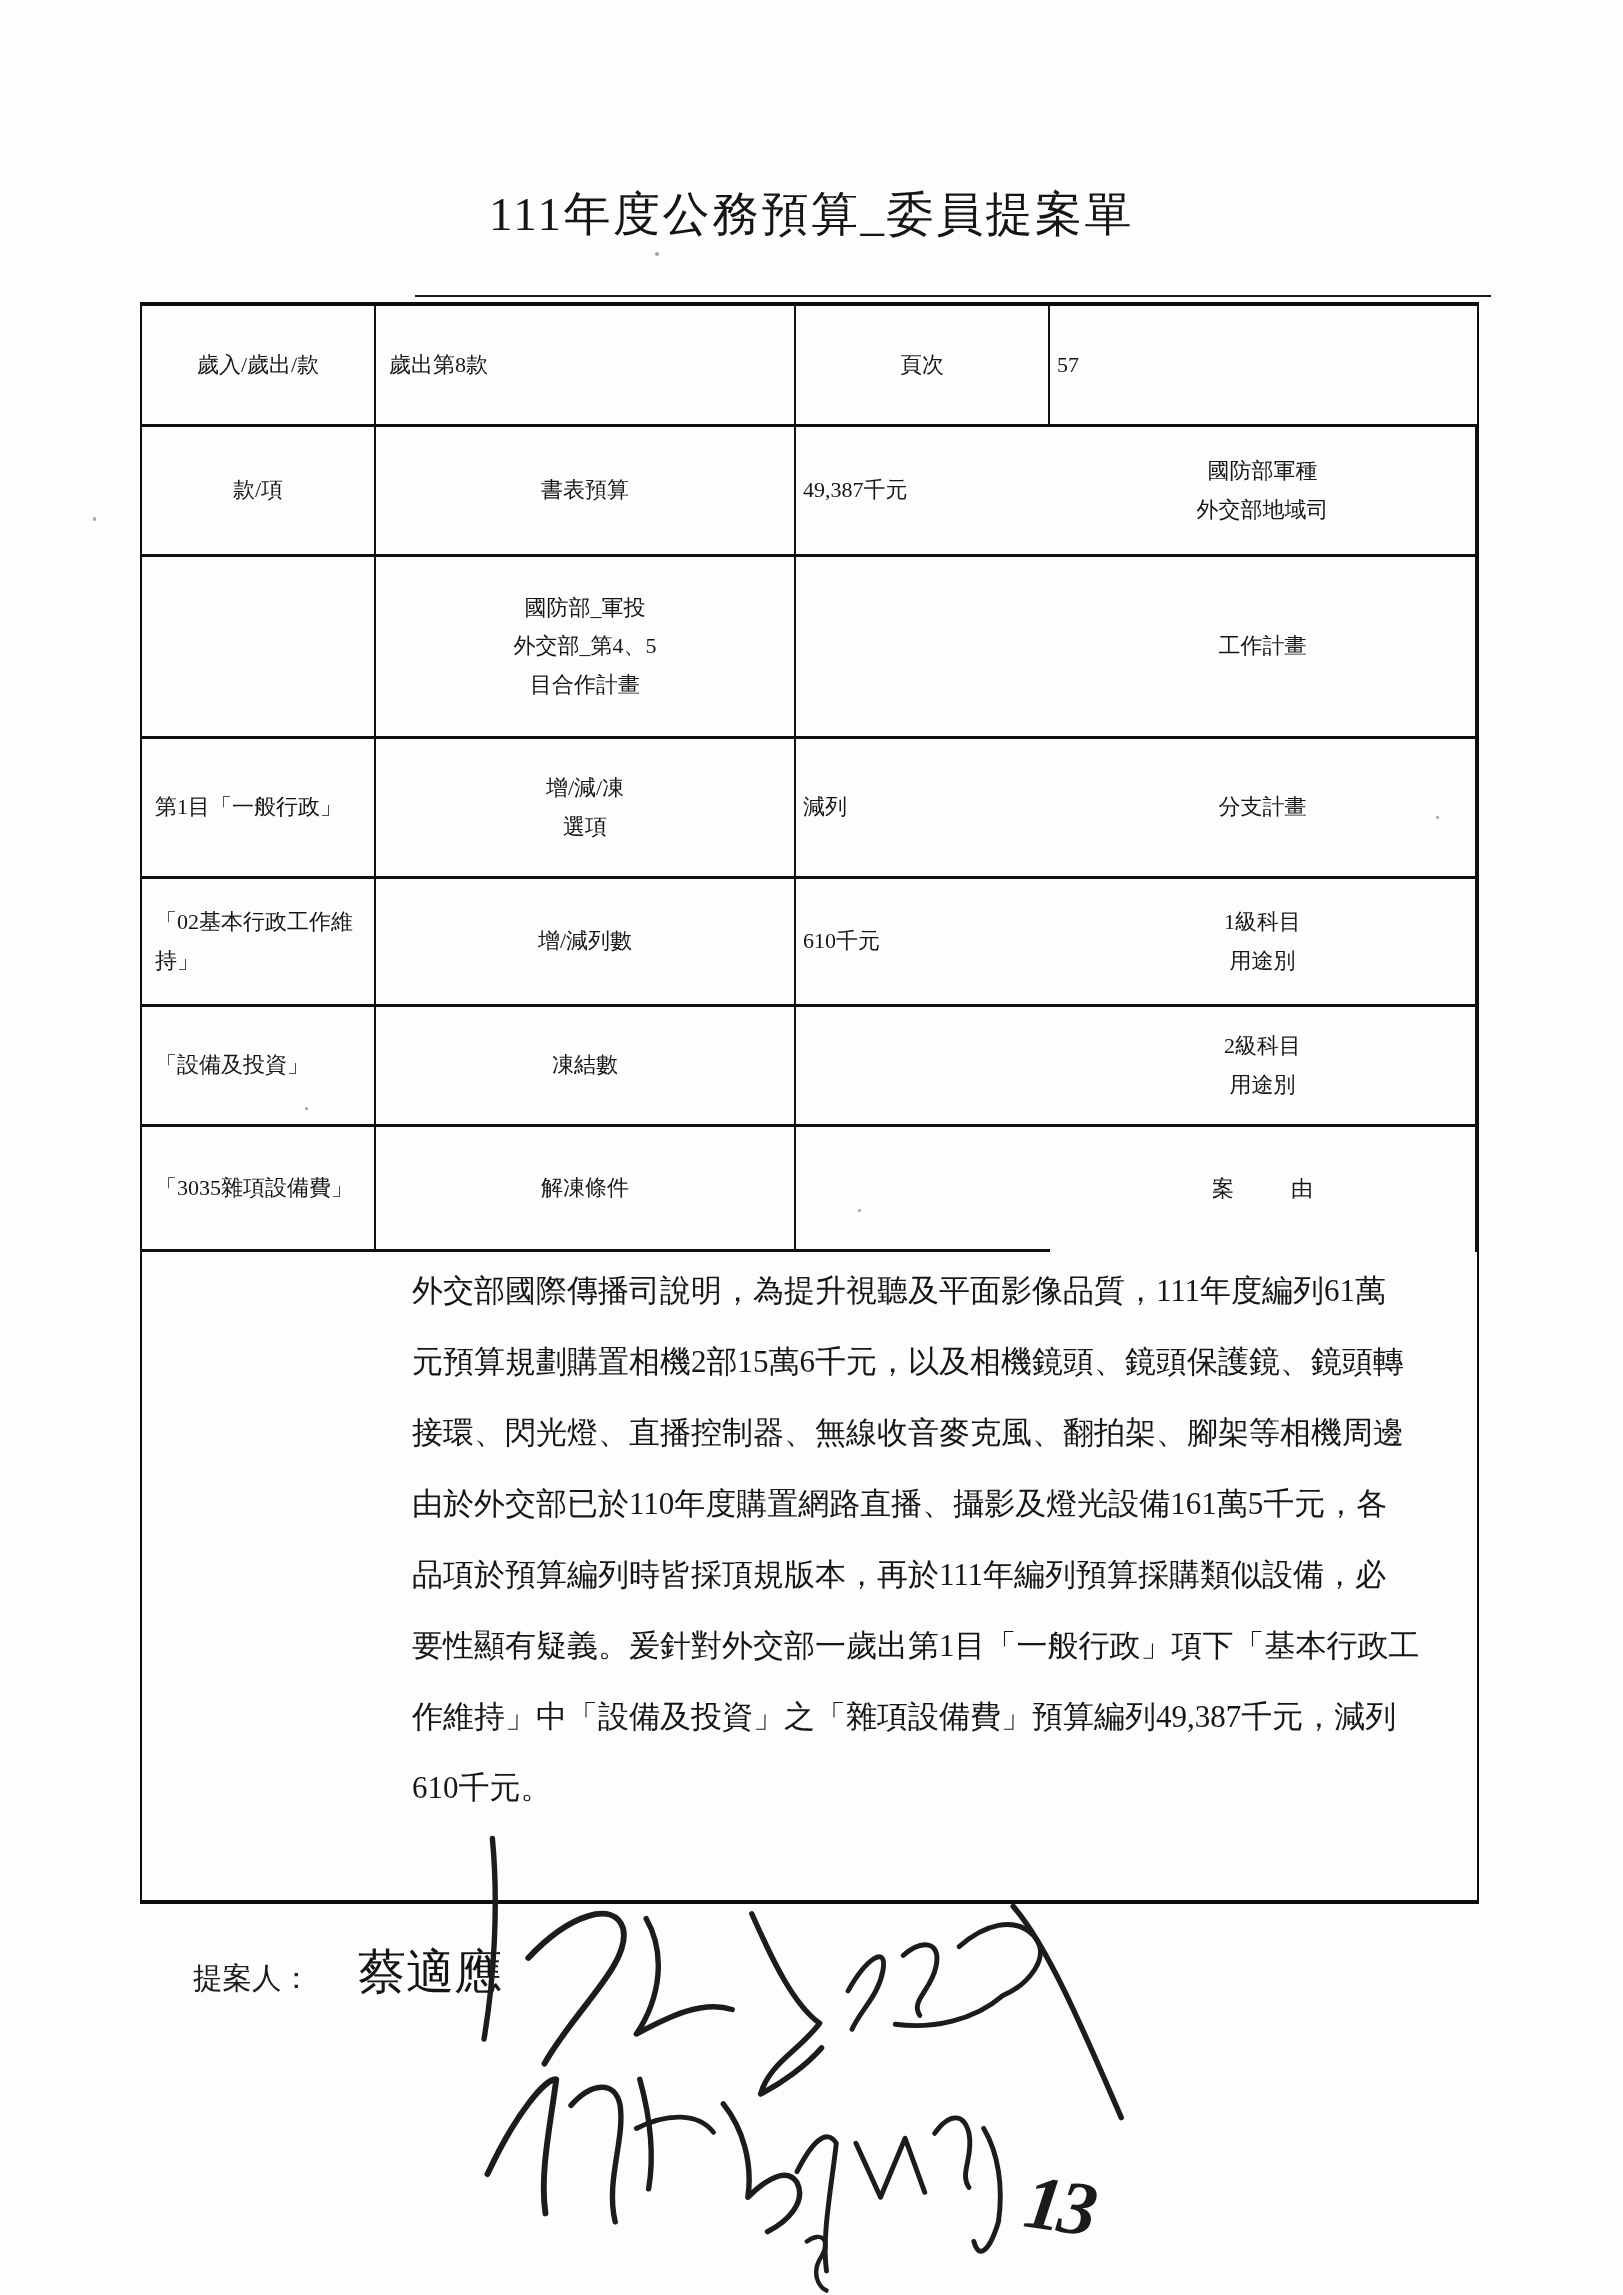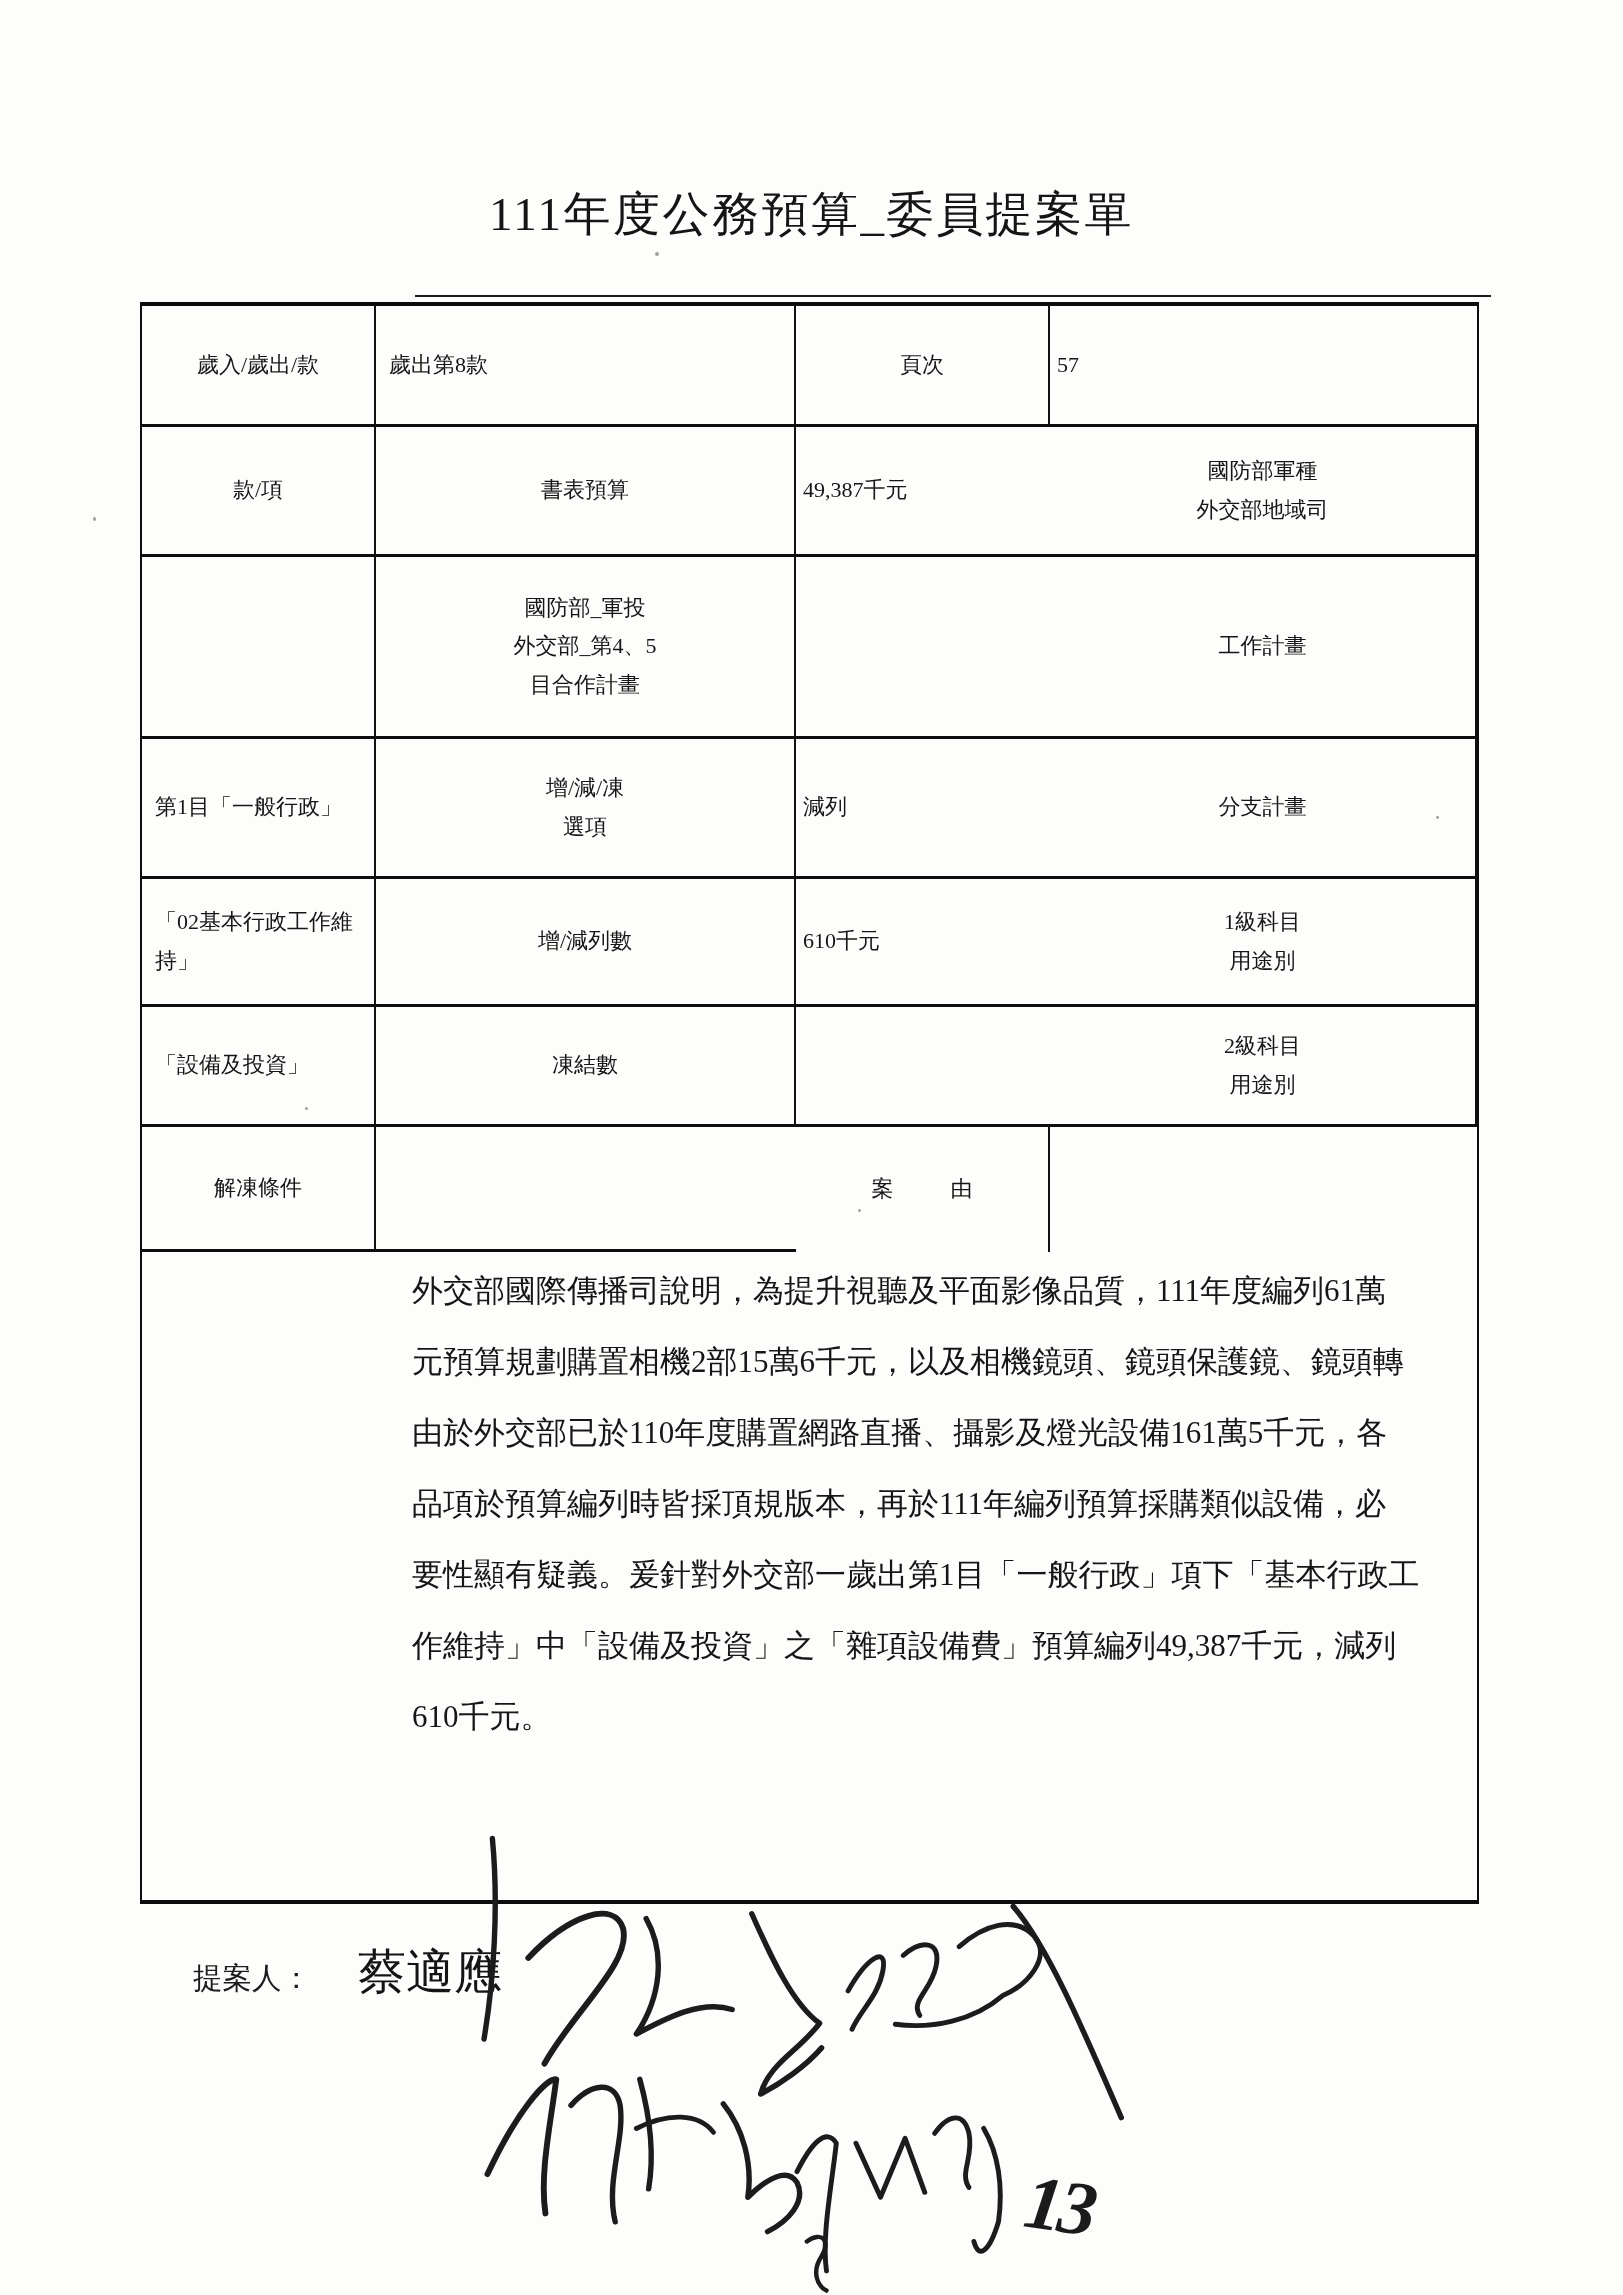--- a/index.html
+++ b/index.html
@@ -129,29 +129,31 @@
     <div class="cell val2 lastcol">610千元</div>
 
     <div class="cell lbl">1級科目
 用途別</div>
     <div class="cell val">「設備及投資」</div>
     <div class="cell lbl">凍結數</div>
     <div class="cell val2 lastcol"></div>
 
     <div class="cell lbl">2級科目
 用途別</div>
+    <div class="cell val">「3035雜項設備費」</div>
     <div class="cell lbl">解凍條件</div>
     <div class="cell val2 lastcol"></div>
 
     <div class="cell lbl lastrow case-lbl">
       <span>案由</span>
     </div>
     <div class="cell lastrow lastcol case-body" style="grid-column:2 / 5;">
       <div class="case-line">外交部國際傳播司說明，為提升視聽及平面影像品質，111年度編列61萬</div>
       <div class="case-line">元預算規劃購置相機2部15萬6千元，以及相機鏡頭、鏡頭保護鏡、鏡頭轉</div>
+      <div class="case-line">接環、閃光燈、直播控制器、無線收音麥克風、翻拍架、腳架等相機周邊</div>
       <div class="case-line">由於外交部已於110年度購置網路直播、攝影及燈光設備161萬5千元，各</div>
       <div class="case-line">品項於預算編列時皆採頂規版本，再於111年編列預算採購類似設備，必</div>
       <div class="case-line">要性顯有疑義。爰針對外交部一歲出第1目「一般行政」項下「基本行政工</div>
       <div class="case-line">作維持」中「設備及投資」之「雜項設備費」預算編列49,387千元，減列</div>
       <div class="case-line">610千元。</div>
     </div>
   </div>
 
   <div class="footer">
     <span>提案人：</span><span class="pname">蔡適應</span>

